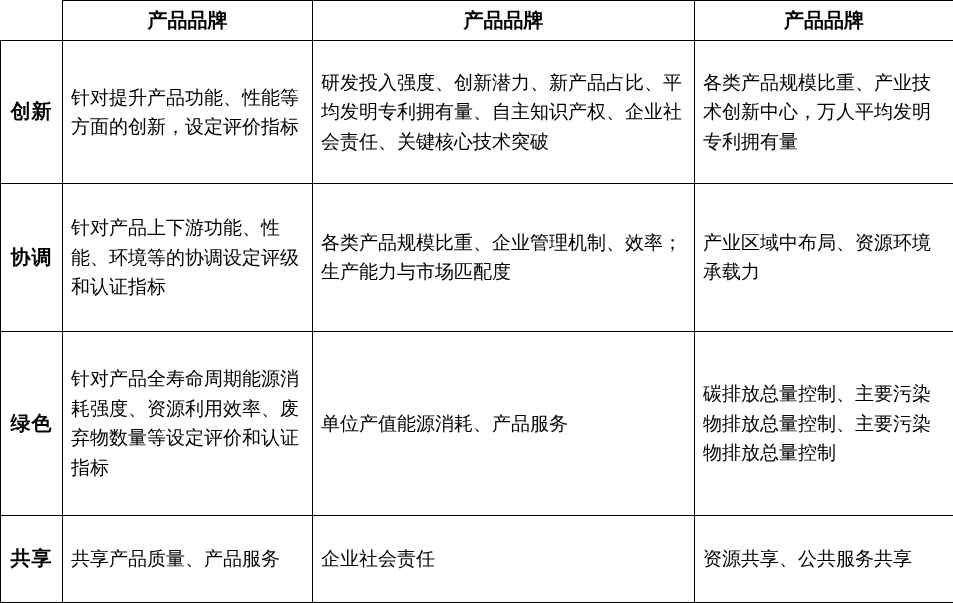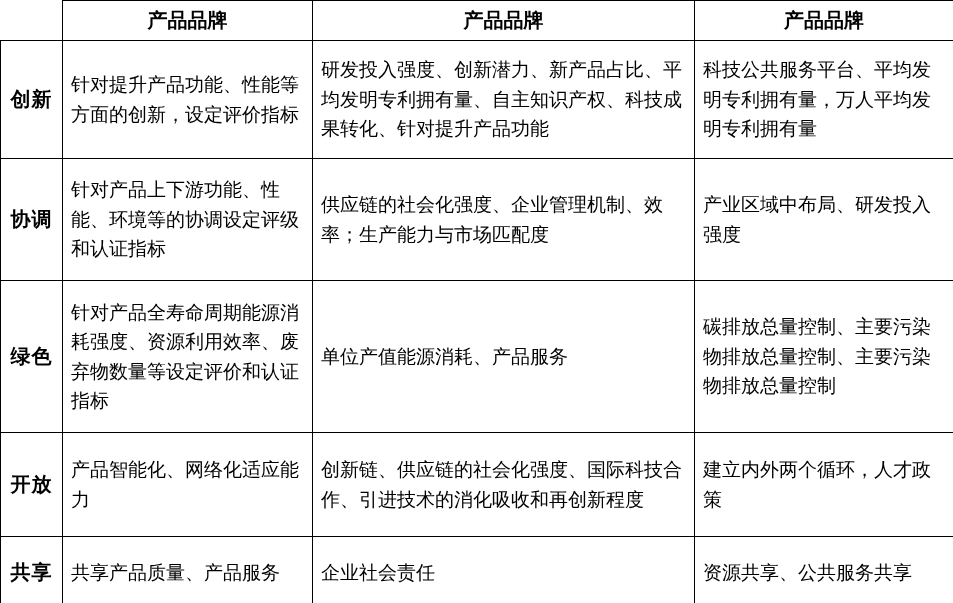--- a/index.html
+++ b/index.html
@@ -85,40 +85,34 @@
         <th class="corner"></th>
         <th>产品品牌</th>
         <th>产品品牌</th>
         <th>产品品牌</th>
       </tr>
     </thead>
     <tbody>
       <tr class="r-innovation">
         <td class="row-label">创新</td>
         <td class="cell">针对提升产品功能、性能等方面的创新，设定评价指标</td>
-        <td class="cell upright">研发投入强度、创新潜力、新产品占比、平均发明专利拥有量、自主知识产权、科技成果转化、针对提升产品功能</td>
-        <td class="cell upright">科技公共服务平台、平均发明专利拥有量，万人平均发明专利拥有量</td>
+        <td class="cell upright">研发投入强度、创新潜力、新产品占比、平均发明专利拥有量、自主知识产权、企业社会责任、关键核心技术突破</td>
+        <td class="cell upright">各类产品规模比重、产业技术创新中心，万人平均发明专利拥有量</td>
       </tr>
       <tr class="r-coordination">
         <td class="row-label">协调</td>
         <td class="cell">针对产品上下游功能、性能、环境等的协调设定评级和认证指标</td>
-        <td class="cell upright">供应链的社会化强度、企业管理机制、效率；生产能力与市场匹配度</td>
-        <td class="cell upright">产业区域中布局、研发投入强度</td>
+        <td class="cell upright">各类产品规模比重、企业管理机制、效率；生产能力与市场匹配度</td>
+        <td class="cell upright">产业区域中布局、资源环境承载力</td>
       </tr>
       <tr class="r-green">
         <td class="row-label">绿色</td>
         <td class="cell">针对产品全寿命周期能源消耗强度、资源利用效率、废弃物数量等设定评价和认证指标</td>
         <td class="cell upright">单位产值能源消耗、产品服务</td>
         <td class="cell upright">碳排放总量控制、主要污染物排放总量控制、主要污染物排放总量控制</td>
-      </tr>
-      <tr class="r-openness">
-        <td class="row-label">开放</td>
-        <td class="cell">产品智能化、网络化适应能力</td>
-        <td class="cell upright">创新链、供应链的社会化强度、国际科技合作、引进技术的消化吸收和再创新程度</td>
-        <td class="cell upright">建立内外两个循环，人才政策</td>
       </tr>
       <tr class="r-sharing">
         <td class="row-label">共享</td>
         <td class="cell">共享产品质量、产品服务</td>
         <td class="cell upright">企业社会责任</td>
         <td class="cell upright">资源共享、公共服务共享</td>
       </tr>
     </tbody>
   </table>
 </div>

